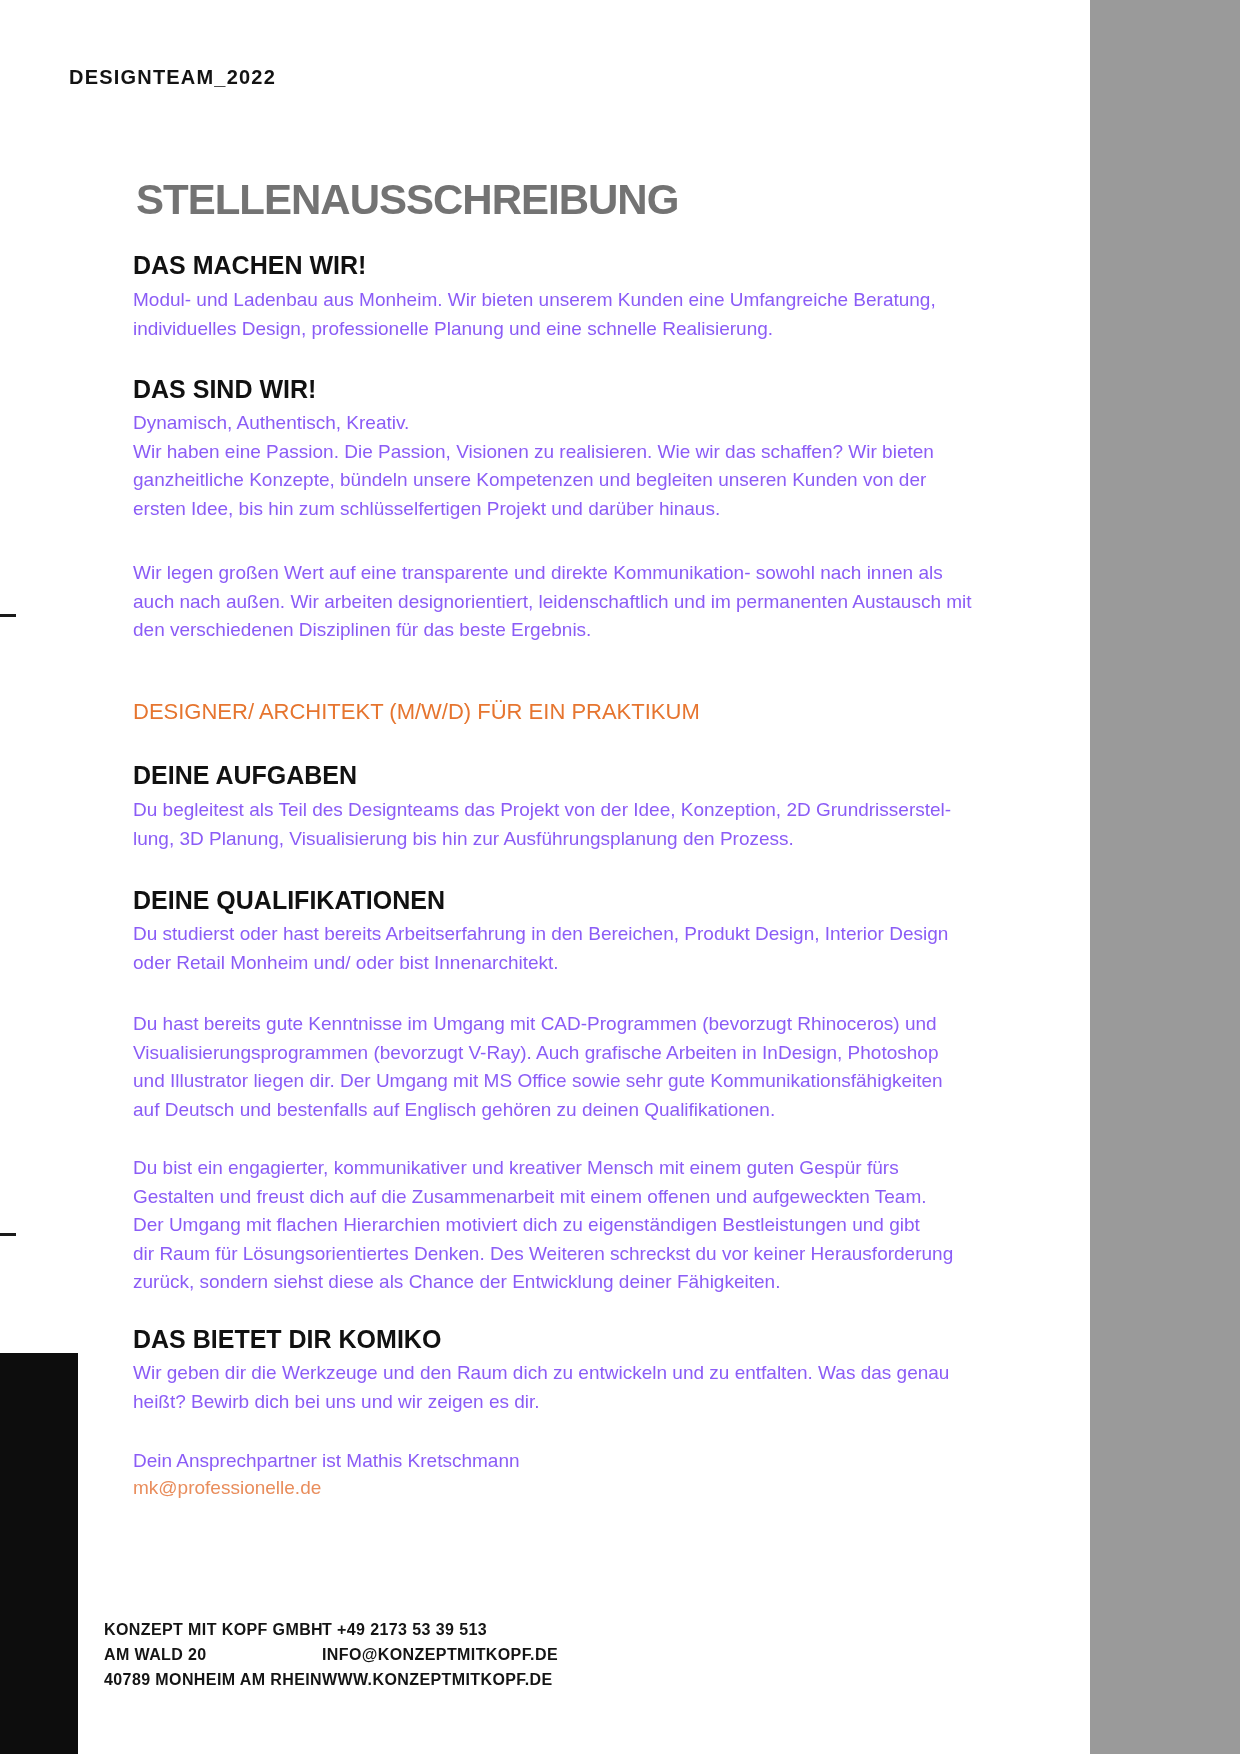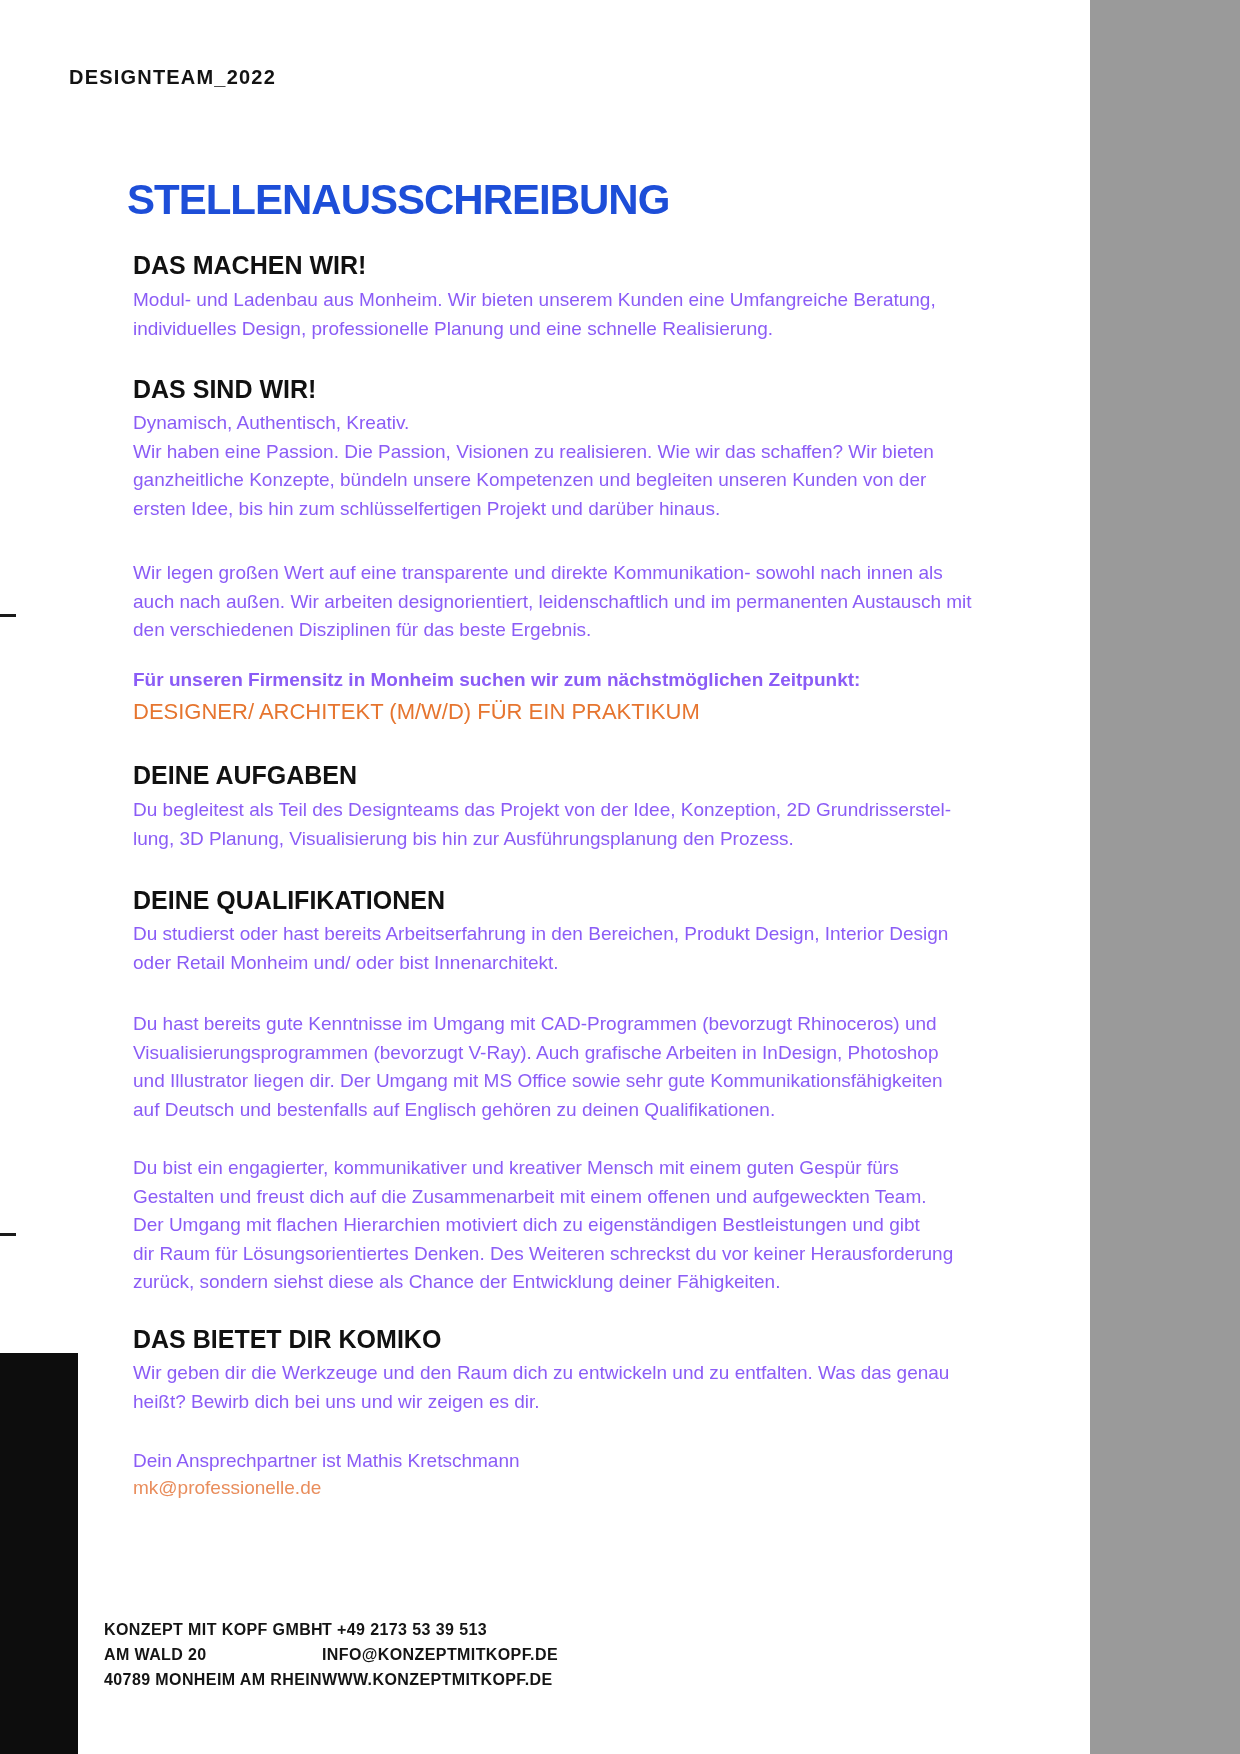--- a/index.html
+++ b/index.html
@@ -13,22 +13,22 @@
     color: #1b1b1b;
   }
   .abs { position: absolute; }
 
   
   .doc-label {
     left: 69px; top: 66px;
     font-size: 20px; font-weight: bold; letter-spacing: 1.2px; color: #131313;
   }
   .doc-title {
-    left: 127px; top: 176px;
-    font-size: 42px; font-weight: bold; letter-spacing: -1px; color: #1d4ed8;
+    left: 136px; top: 176px;
+    font-size: 42px; font-weight: bold; letter-spacing: -1px; color: #737373;
   }
 
   
   .col { left: 133px; width: 850px; }
   .h {
     font-size: 25px; font-weight: bold; color: #111; letter-spacing: 0;
   }
   .p {
     font-size: 19px; line-height: 28.5px; white-space: pre; color: #8b5cf6;
   }
@@ -82,21 +82,20 @@
 
   <div class="abs col h" style="top:375px">DAS SIND WIR!</div>
   <div class="abs col p" style="top:559px">Wir legen großen Wert auf eine transparente und direkte Kommunikation- sowohl nach innen als
 auch nach außen. Wir arbeiten designorientiert, leidenschaftlich und im permanenten Austausch mit
 den verschiedenen Disziplinen für das beste Ergebnis.</div>
   <div class="abs col p" style="top:409px">Dynamisch, Authentisch, Kreativ.
 Wir haben eine Passion. Die Passion, Visionen zu realisieren. Wie wir das schaffen? Wir bieten
 ganzheitliche Konzepte, bündeln unsere Kompetenzen und begleiten unseren Kunden von der
 ersten Idee, bis hin zum schlüsselfertigen Projekt und darüber hinaus.</div>
 
-  <div class="abs col p p-bold" style="top:666px">Für unseren Firmensitz in Monheim suchen wir zum nächstmöglichen Zeitpunkt:</div>
   <div class="abs col vacancy-title" style="top:699px; color:#E6752F">DESIGNER/ ARCHITEKT (M/W/D) FÜR EIN PRAKTIKUM</div>
 
   <div class="abs col h" style="top:761px">DEINE AUFGABEN</div>
   <div class="abs col p" style="top:796px">Du begleitest als Teil des Designteams das Projekt von der Idee, Konzeption, 2D Grundrisserstel-
 lung, 3D Planung, Visualisierung bis hin zur Ausführungsplanung den Prozess.</div>
 
   <div class="abs col h" style="top:886px">DEINE QUALIFIKATIONEN</div>
   <div class="abs col p" style="top:920px">Du studierst oder hast bereits Arbeitserfahrung in den Bereichen, Produkt Design, Interior Design
 oder Retail Monheim und/ oder bist Innenarchitekt.</div>
   <div class="abs col p" style="top:1010px">Du hast bereits gute Kenntnisse im Umgang mit CAD-Programmen (bevorzugt Rhinoceros) und

